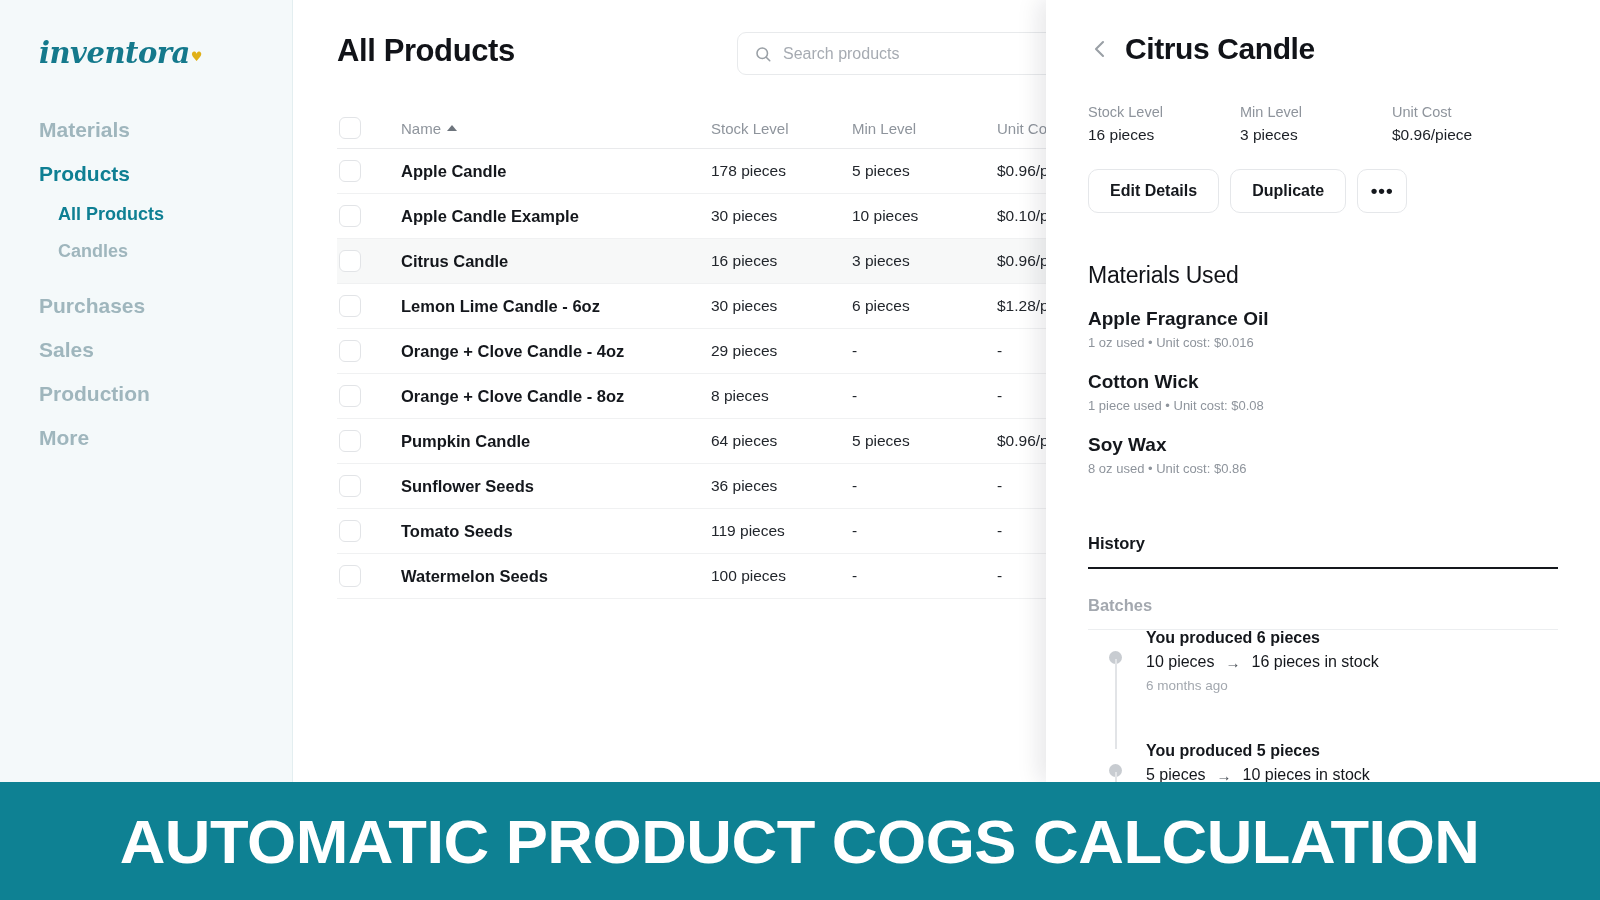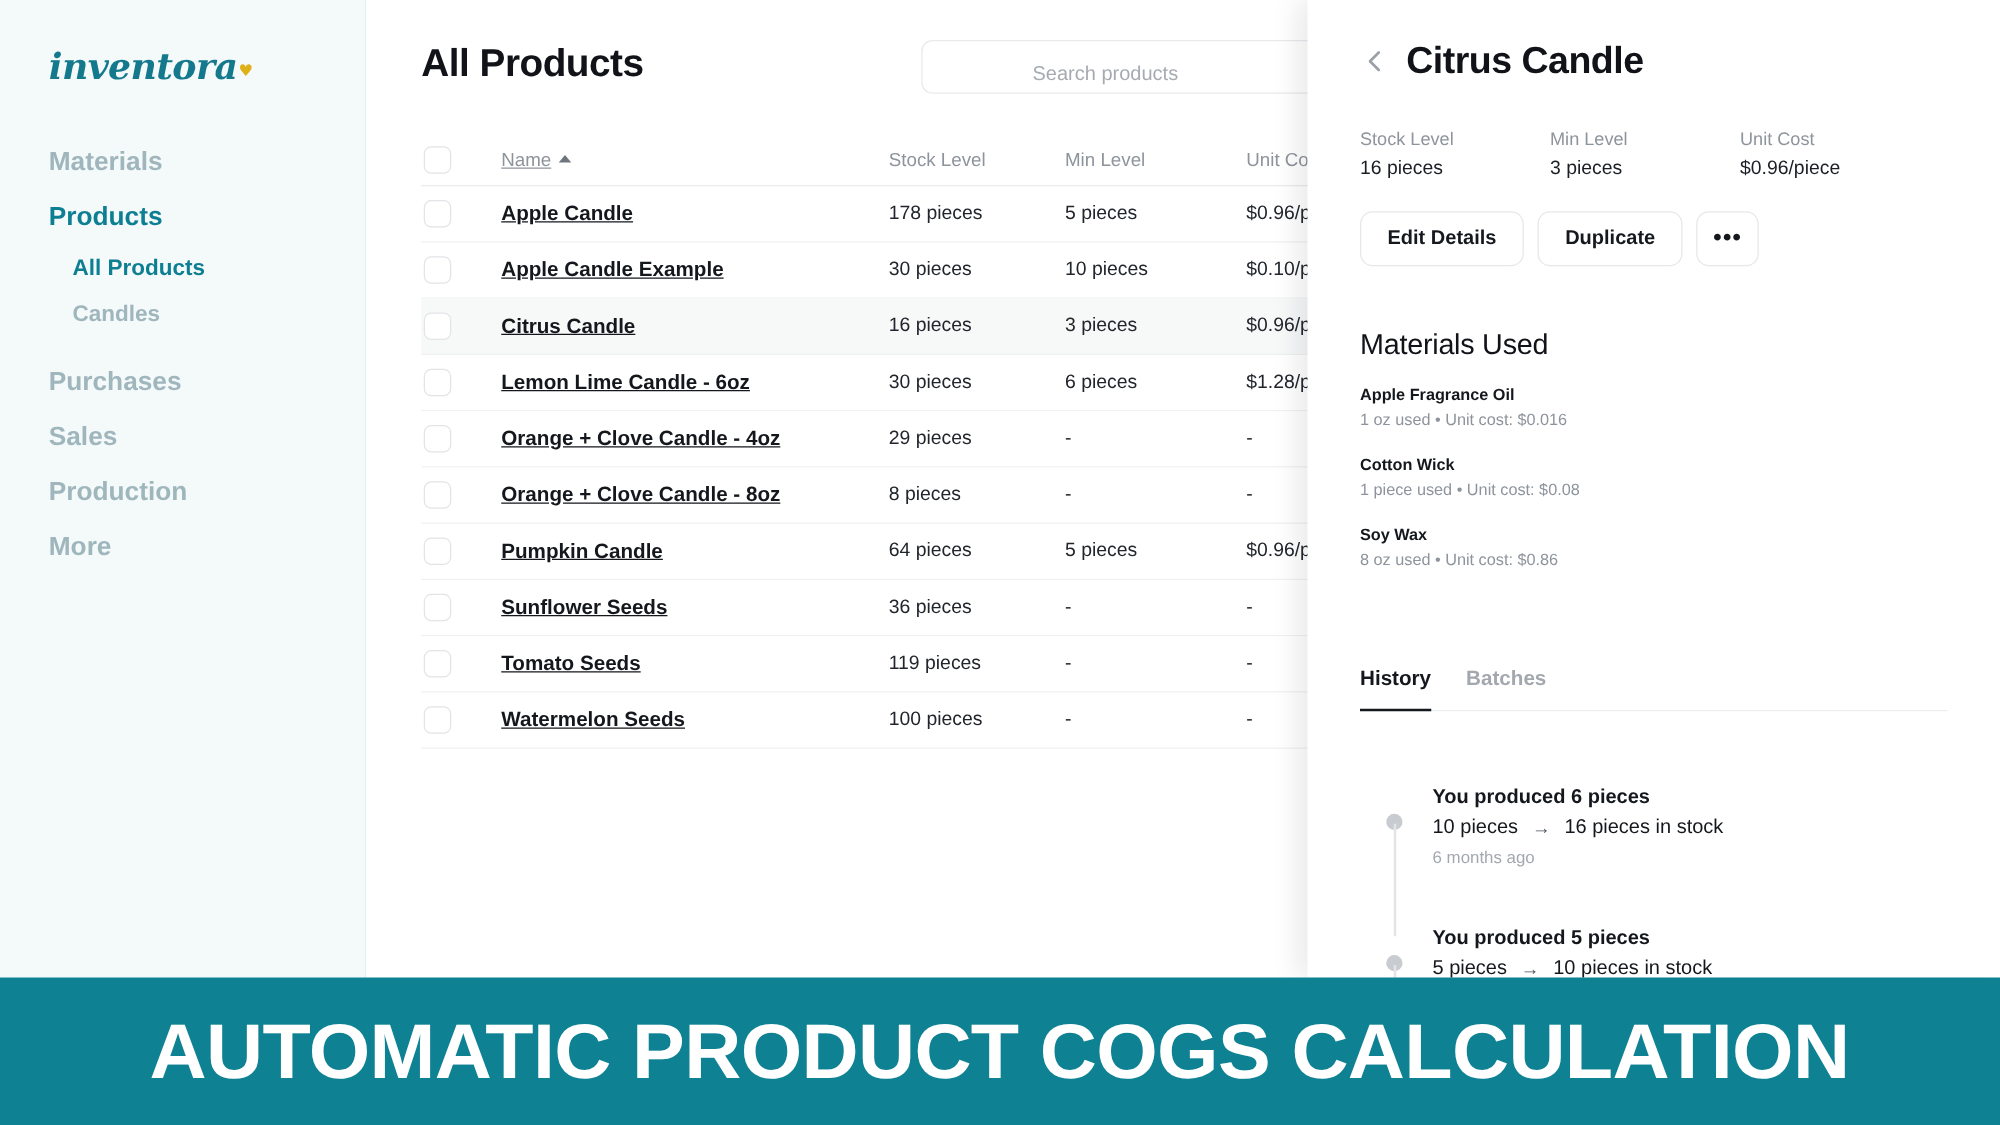--- a/index.html
+++ b/index.html
@@ -74,21 +74,21 @@
     position: absolute; left: 44px; top: 33px;
     font-size: 31px; font-weight: 700; color: #111318;
     letter-spacing: -0.4px;
   }
   .search-box {
     position: absolute; left: 444px; top: 32px;
     width: 420px; height: 43px;
     border: 1px solid #e8eaec;
     border-radius: 9px;
     background: #ffffff;
-    display: flex; align-items: flex-end; flex-direction: column;
+    display: flex; align-items: center;
   }
   .search-icon {
     margin-left: 16px; width: 18px; height: 18px;
     flex: none; color: #9aa0a6;
   }
   .search-input {
     border: 0; outline: 0; background: transparent;
     margin-left: 11px;
     font-family: "Liberation Sans", sans-serif;
     font-size: 16px; color: #2b2f36;
@@ -108,21 +108,21 @@
   .trow.selected .cb { }
   .cb {
     width: 22px; height: 22px;
     border: 1.6px solid #e2e4e7;
     border-radius: 6px;
     background: #fff;
     flex: none;
     margin-left: 2px;
   }
   .col-check { width: 64px; flex: none; display: flex; align-items: center; }
-  .col-name  { width: 310px; flex: none; font-size: 16.5px; font-weight: 700; color: #14171c; white-space: nowrap; text-decoration: underline;}
+  .col-name  { width: 310px; flex: none; font-size: 16.5px; font-weight: 700; color: #14171c; white-space: nowrap;}
   .col-stock { width: 141px; flex: none; font-size: 15.5px; color: #22262c; }
   .col-min   { width: 145px; flex: none; font-size: 15.5px; color: #22262c; }
   .col-cost  { width: 200px; flex: none; font-size: 15.5px; color: #22262c; white-space: nowrap; }
   .trow.head .col-name,
   .trow.head .col-stock,
   .trow.head .col-min,
   .trow.head .col-cost {
     font-size: 15px; font-weight: 400; color: #8e949c;
   }
   .sort-caret {
@@ -176,27 +176,27 @@
     text-align: right;
   }
   .btn.icon-only { width: 50px; padding: 0; font-size: 19px; letter-spacing: 1px;}
 
   .sec-title {
     position: absolute; left: 42px; top: 262px;
     font-size: 23px; font-weight: 400; color: #111318; letter-spacing: -0.2px;
   }
   .materials { position: absolute; left: 42px; top: 308px; width: 440px; }
   .material { margin-bottom: 21px; }
-  .material .mname { font-size: 13px; font-weight: 700; color: #14171c; margin-bottom: 5px; }
+  .material .mname { font-size: 19px; font-weight: 700; color: #14171c; margin-bottom: 5px; }
   .material .mmeta { font-size: 13px; color: #8e949c; }
 
   .tabs {
     position: absolute; left: 42px; top: 534px; width: 470px;
     border-bottom: 1px solid #eceef0;
-    display: flex; gap: 28px;
+    display: flex; gap: 28px; flex-direction: column;
   }
   .tab {
     font-size: 16.5px; font-weight: 700; color: #a3a8af;
     padding-bottom: 14px;
     border-bottom: 2.5px solid transparent;
     margin-bottom: -1.5px;
   }
   .tab.active { color: #14171c; border-bottom-color: #15181d; }
 
   .timeline { position: absolute; left: 60px; top: 612px; width: 450px; }

